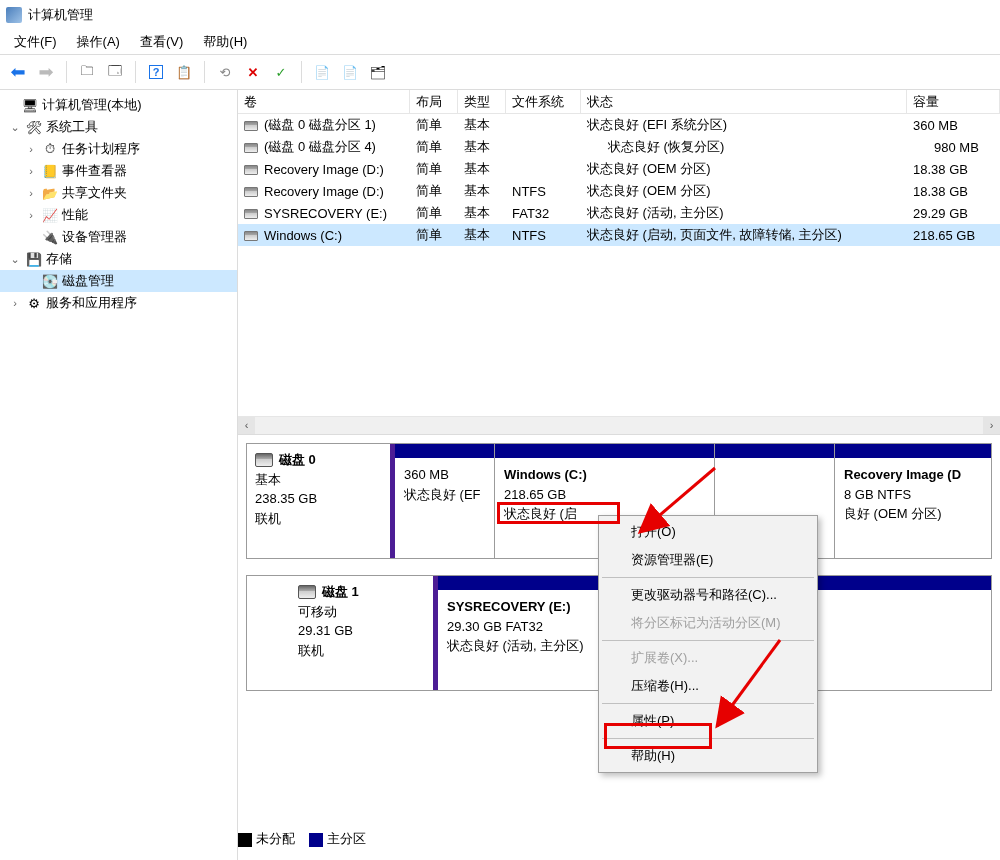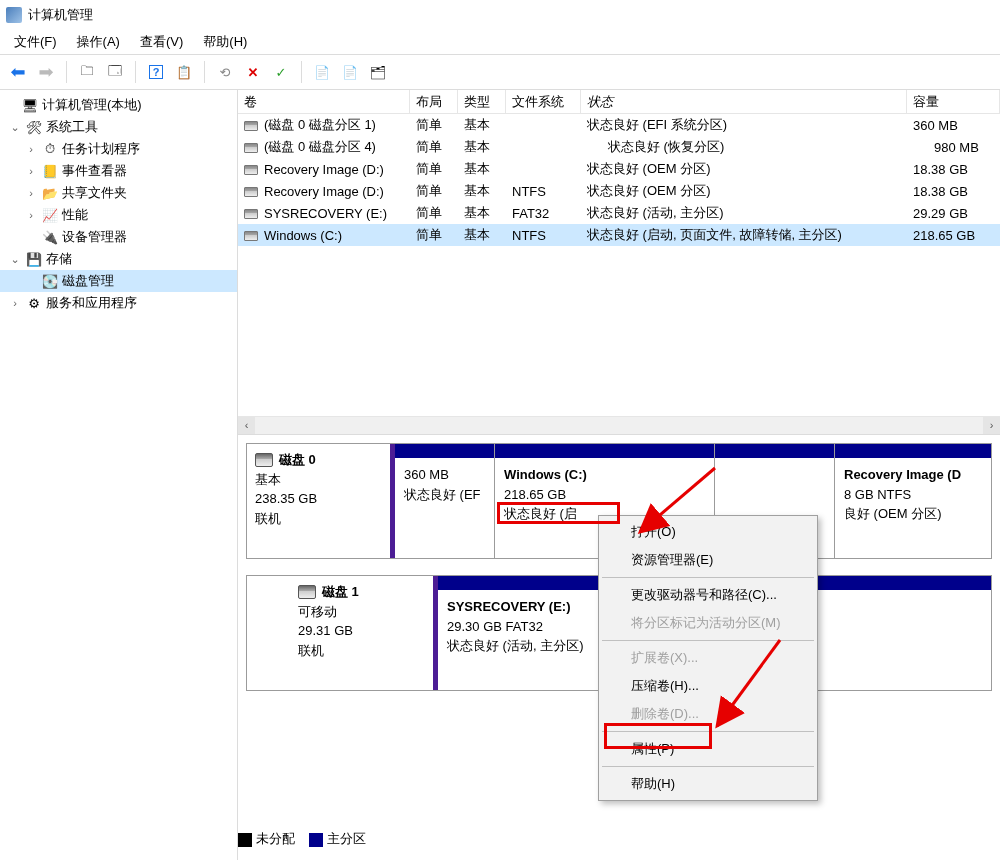--- a/index.html
+++ b/index.html
@@ -201,21 +201,21 @@
   </div>
 
   <div class="right">
 
     <div class="vlist">
       <div class="vlist-headers">
         <div class="vh" style="width:172px;">卷</div>
         <div class="vh" style="width:48px;">布局</div>
         <div class="vh" style="width:48px;">类型</div>
         <div class="vh" style="width:75px;">文件系统</div>
-        <div class="vh" style="width:326px;font-style:italic;">状态</div>
+        <div class="vh" style="width:326px;">状态</div>
         <div class="vh" style="flex:1;">容量</div>
       </div>
       <div class="vrows" id="vrows">
           <div class="vr">
             <div class="vc" style="width: 172px;"><span class="vicon"></span>(磁盘 0 磁盘分区 1)</div>
             <div class="vc" style="width: 48px;">简单</div>
             <div class="vc" style="width: 48px;">基本</div>
             <div class="vc" style="width: 75px;"></div>
             <div class="vc" style="width: 326px;">状态良好 (EFI 系统分区)</div>
             <div class="vc" style="flex: 1 1 0%;">360 MB</div>
@@ -345,21 +345,20 @@
 
 <div class="ctxmenu" style="left:598px; top:515px;">
   <div class="ctxitem enabled">打开(O)</div>
   <div class="ctxitem enabled">资源管理器(E)</div>
   <div class="ctxsep"></div>
   <div class="ctxitem enabled">更改驱动器号和路径(C)...</div>
   <div class="ctxitem disabled">将分区标记为活动分区(M)</div>
   <div class="ctxsep"></div>
   <div class="ctxitem disabled">扩展卷(X)...</div>
   <div class="ctxitem enabled">压缩卷(H)...</div>
-  <div class="ctxitem disabled">删除卷(D)...</div>
   <div class="ctxsep"></div>
   <div class="ctxitem enabled">属性(P)</div>
   <div class="ctxsep"></div>
   <div class="ctxitem enabled">帮助(H)</div>
 </div>
 
 <div class="redbox" style="left:497px; top:502px; width:123px; height:22px;"></div>
 <div class="redbox" style="left:604px; top:723px; width:108px; height:26px;"></div>
 
 <svg class="annot" width="1000" height="860">

